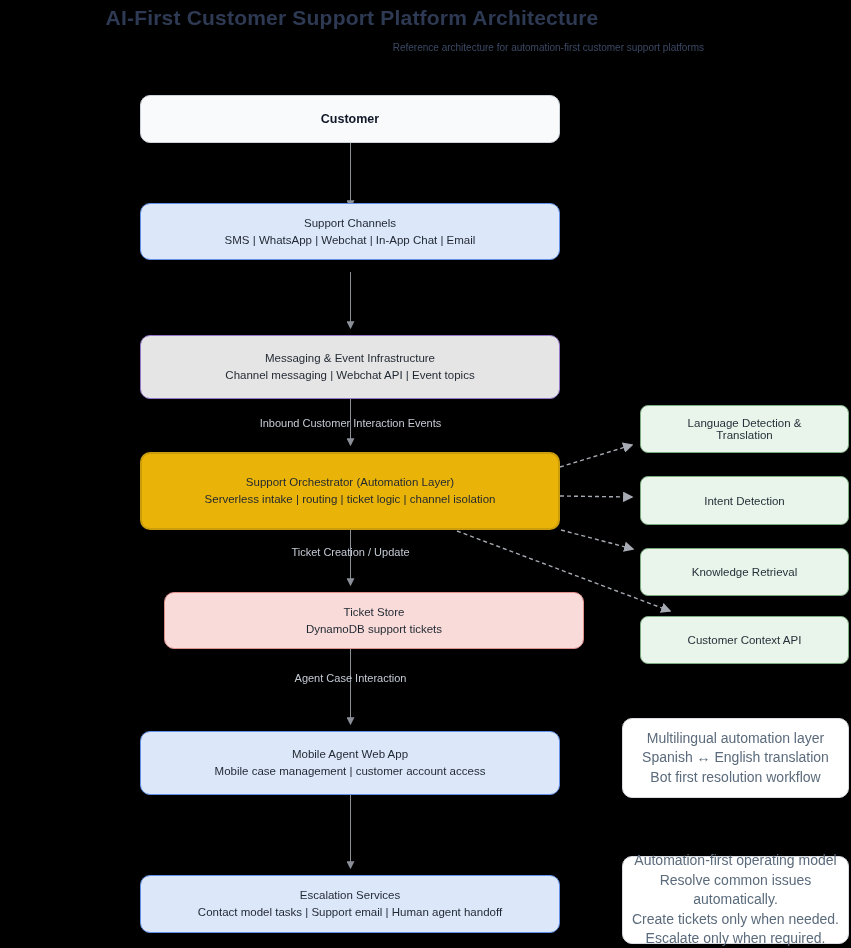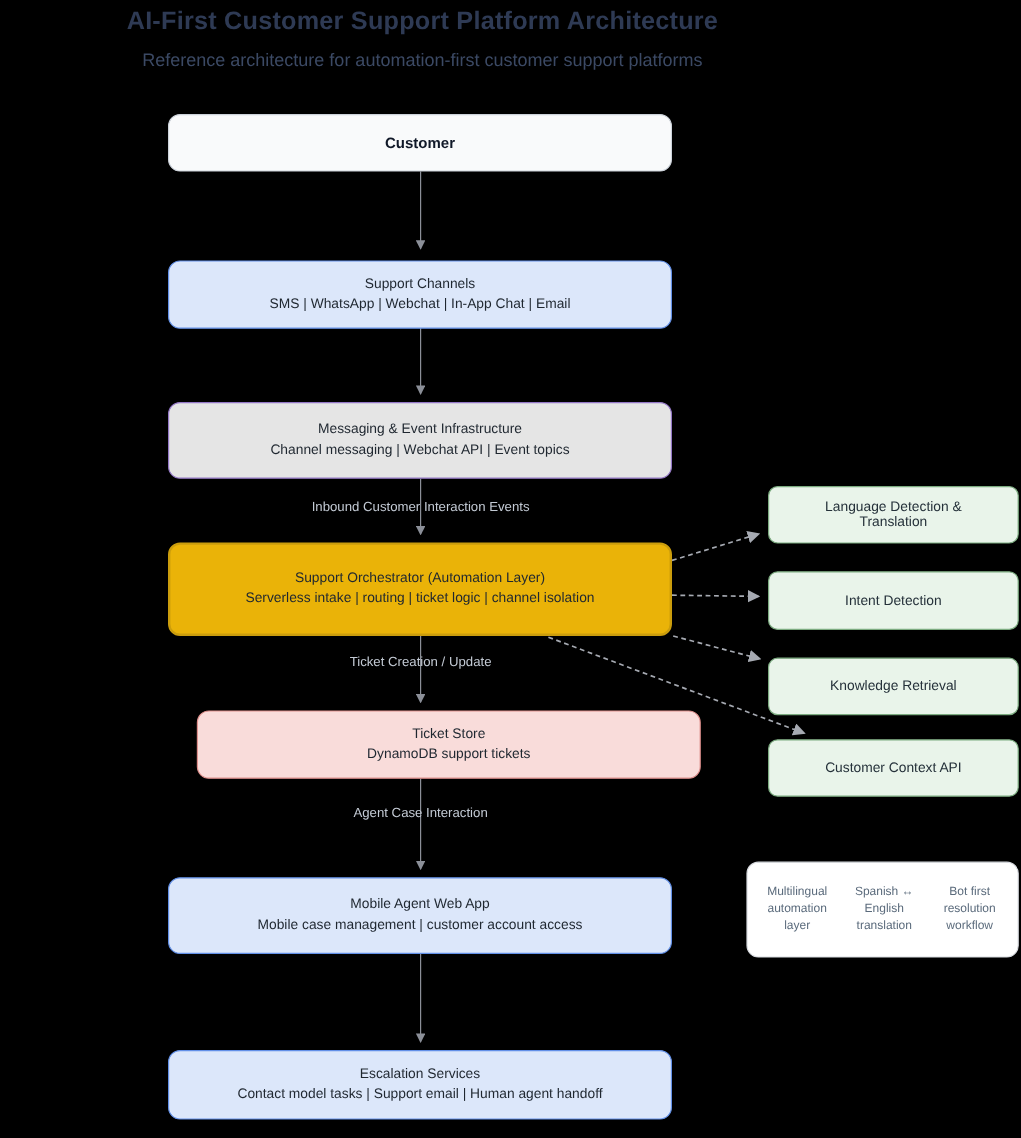--- a/index.html
+++ b/index.html
@@ -5,22 +5,22 @@
   html,body{margin:0;padding:0;background:#000;}
   .stage{
     position:relative;width:851px;height:948px;background:#000000;
     font-family:"Liberation Sans","DejaVu Sans",sans-serif;overflow:hidden;
   }
   .diagram-title{
     position:absolute;top:6px;left:0;width:704px;text-align:center;
     font-size:21px;font-weight:bold;color:#2e3a54;letter-spacing:.2px;
   }
   .diagram-subtitle{
-    position:absolute;top:42px;left:0;width:704px;text-align:center;
-    font-size:15px;color:#3b4964;
+    position:absolute;top:42px;left:0;width:704px;text-align:right;
+    font-size:10px;color:#3b4964;
   }
   svg.connectors{position:absolute;left:0;top:0;width:851px;height:948px;}
   .node{
     position:absolute;left:140px;width:420px;border-radius:10px;
     display:flex;flex-direction:column;justify-content:center;align-items:center;
     text-align:center;box-sizing:border-box;padding:4px 12px;
   }
   .node .line1{font-size:11.5px;color:#1f2730;line-height:1.45;}
   .node .line2{font-size:11.5px;color:#1f2730;line-height:1.45;}
   .node-white{background:#f9fafb;border:1.4px solid #ccd2da;}
@@ -32,31 +32,31 @@
   .svc{
     position:absolute;left:640px;width:209px;border-radius:8px;
     background:#e9f4ea;border:1.4px solid #7cab80;
     display:flex;justify-content:center;align-items:center;text-align:center;
     box-sizing:border-box;padding:4px 20px;
     font-size:11.5px;color:#25313a;
   }
   .note{
     position:absolute;left:622px;width:227px;border-radius:10px;
     background:#ffffff;border:1px solid #d8dbe0;
-    display:flex;flex-direction:row;justify-content:center;align-items:center;
+    display:flex;flex-direction:column;justify-content:center;align-items:center;
     text-align:center;box-sizing:border-box;padding:6px 6px;
-    font-size:10px;color:#5b6b7c;line-height:1.4;
+    font-size:14px;color:#5b6b7c;line-height:1.4;
   }
   .edge-label{
     position:absolute;left:200px;width:301px;text-align:center;
     font-size:11px;color:#c3cad4;
   }
   
   .pos-customer{top:95px;height:48px;}
-  .pos-channels{top:217px;height:57px;}
+  .pos-channels{top:203px;height:57px;}
   .pos-messaging{top:335px;height:64px;}
   .pos-orchestrator{top:452px;height:78px;}
   .pos-ticketstore{top:592px;height:57px;margin-left:24px;}
   .pos-mobile{top:731px;height:64px;}
   .pos-escalation{top:875px;height:58px;}
   .pos-svc1{top:405px;height:48px;}
   .pos-svc2{top:476px;height:49px;}
   .pos-svc3{top:548px;height:48px;}
   .pos-svc4{top:616px;height:48px;}
   .pos-note1{top:718px;height:80px;}
@@ -148,14 +148,20 @@
   <div class="svc pos-svc4">
     <span>Customer Context API</span>
   </div>
 
   <div class="note pos-note1">
     <div>Multilingual automation layer</div>
     <div>Spanish ↔ English translation</div>
     <div>Bot first resolution workflow</div>
   </div>
 
+  <div class="note pos-note2">
+    <div>Automation-first operating model</div>
+    <div>Resolve common issues automatically.</div>
+    <div>Create tickets only when needed.</div>
+    <div>Escalate only when required.</div>
+  </div>
 
 </div>
 
 </body></html>

